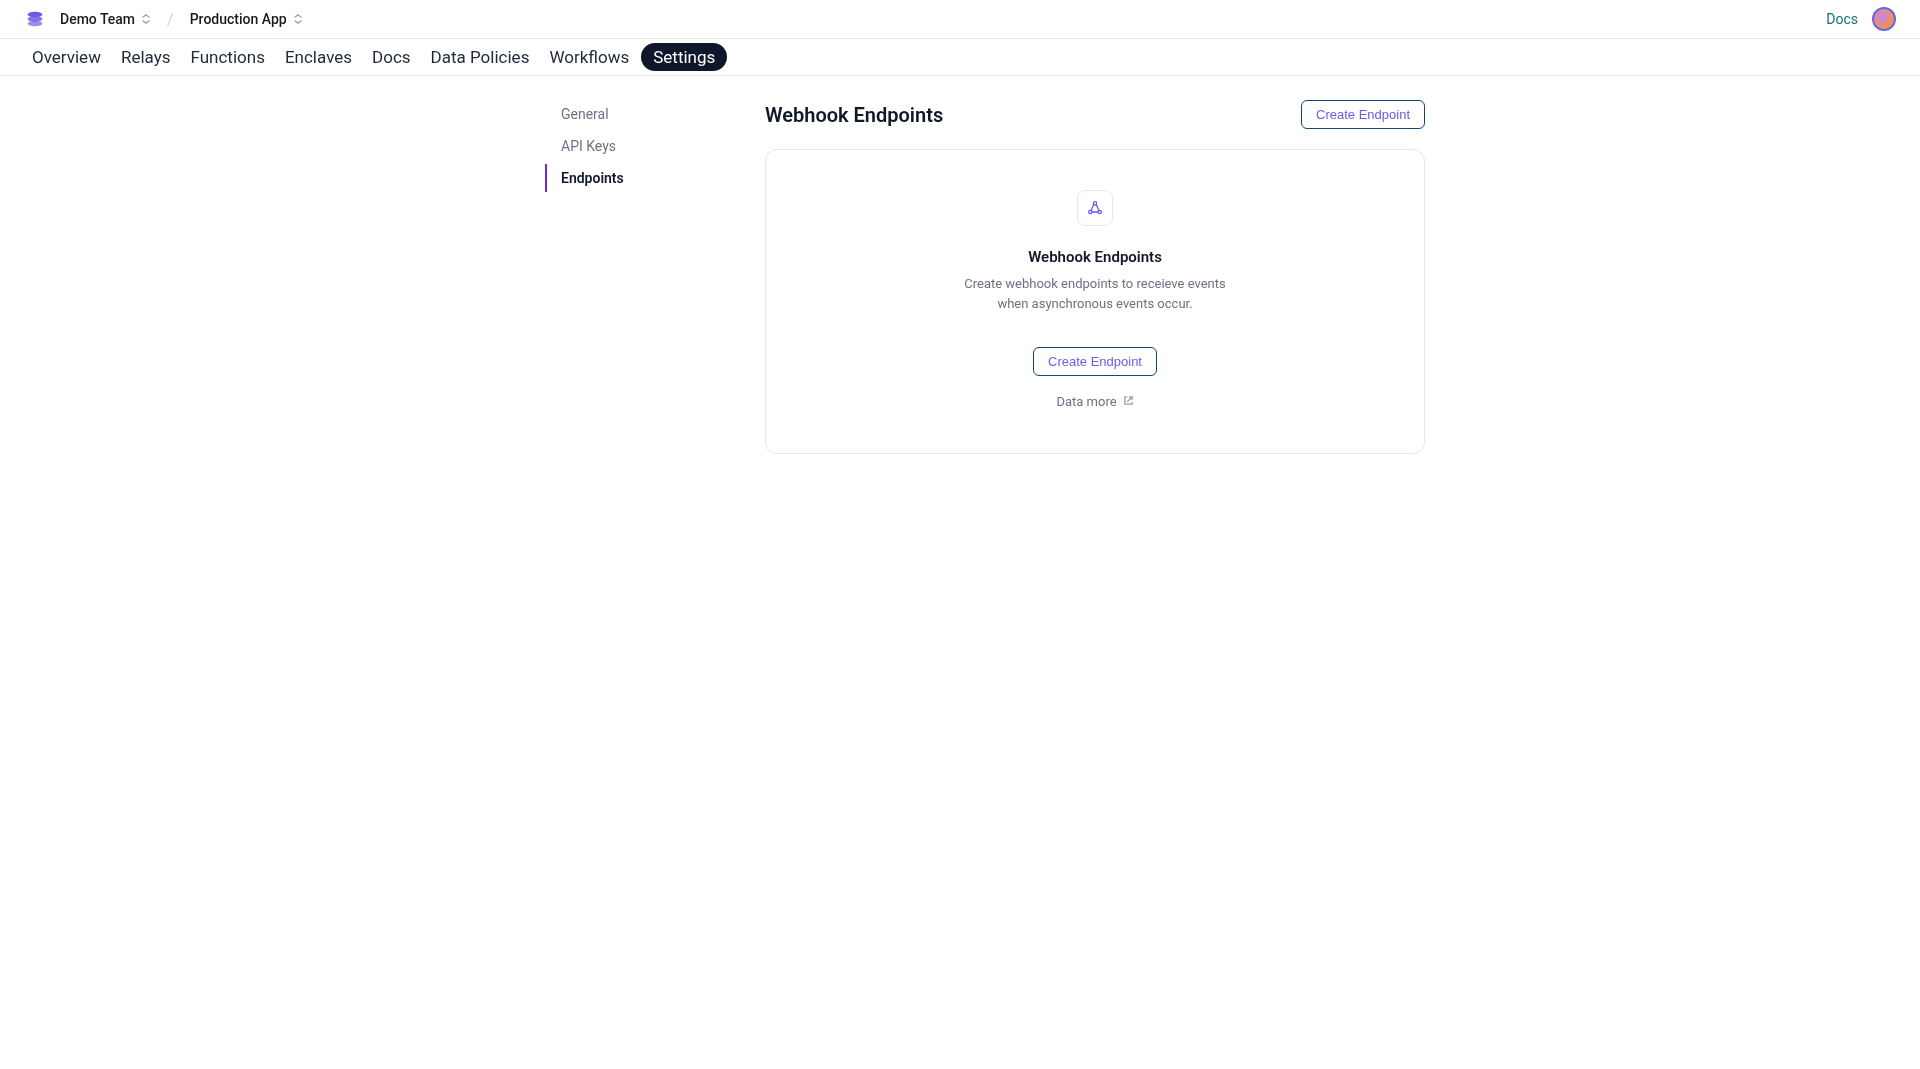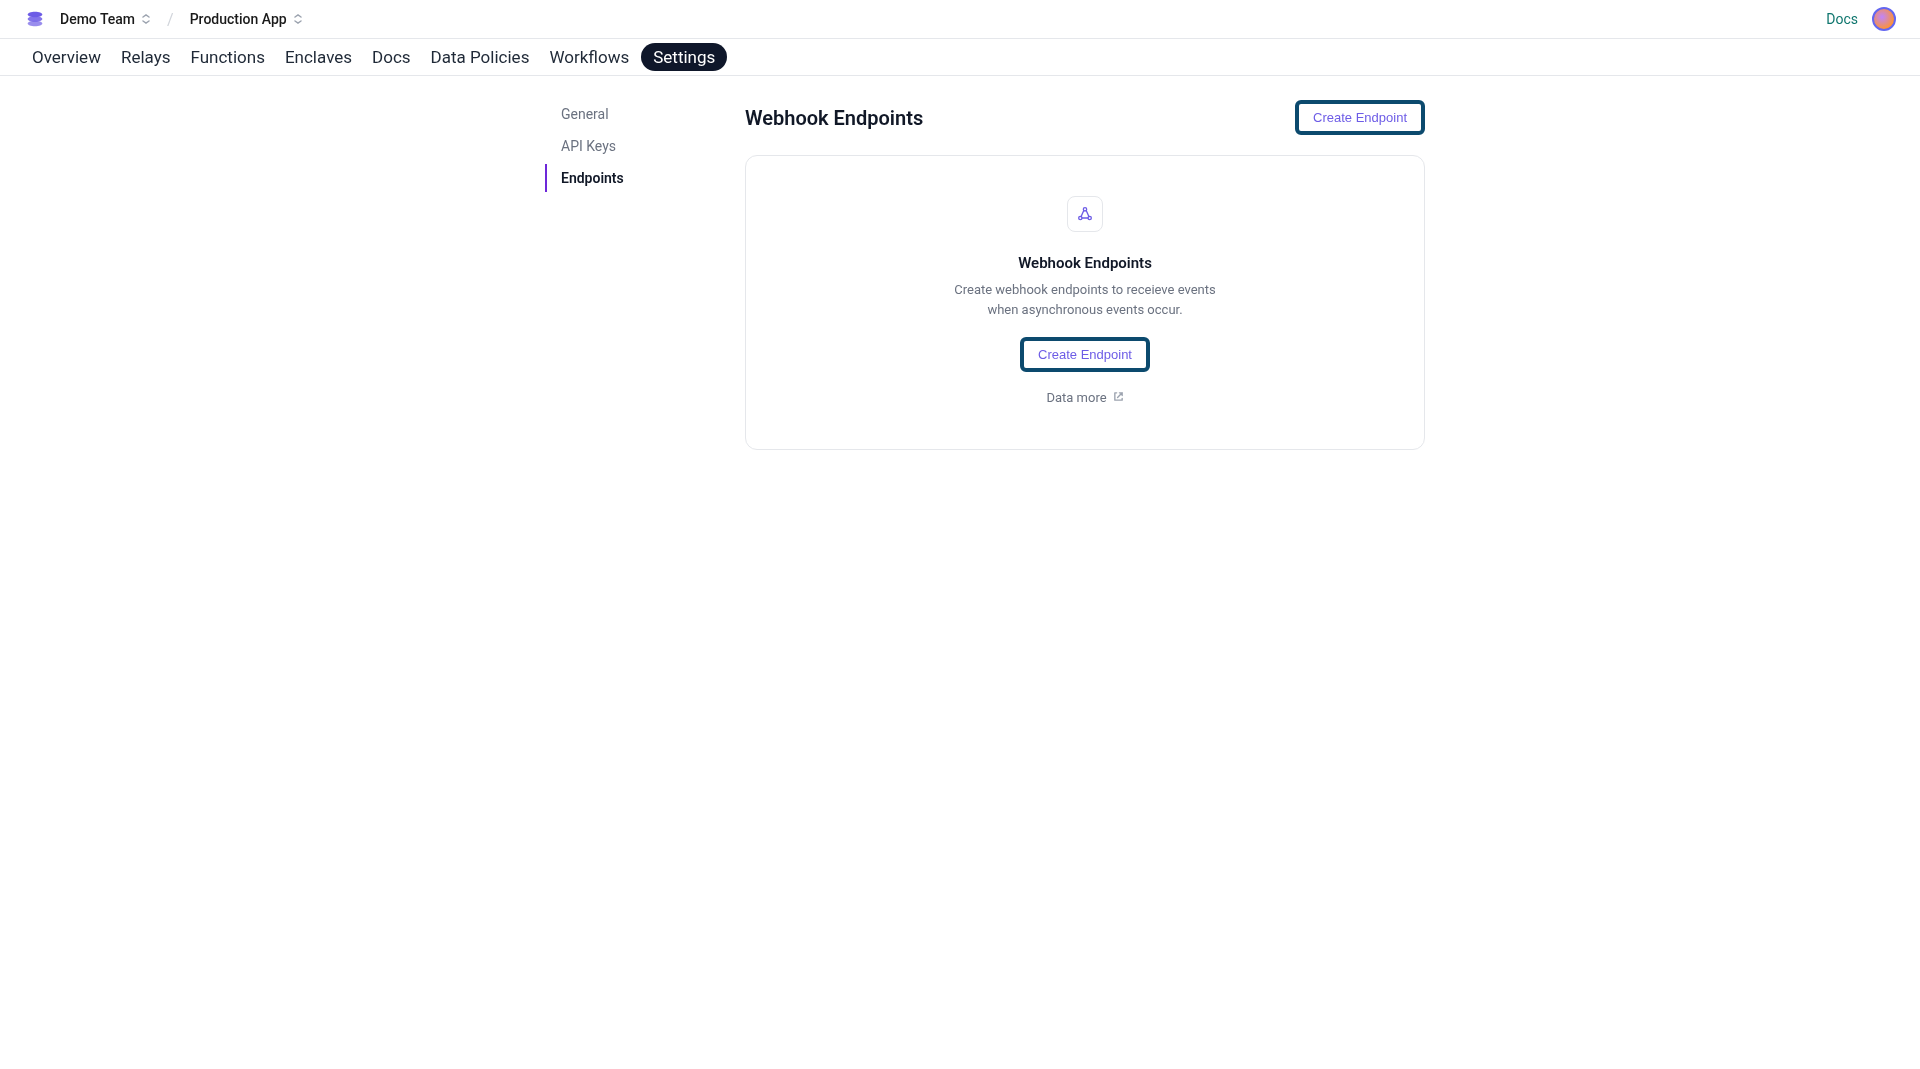--- a/index.html
+++ b/index.html
@@ -92,21 +92,21 @@
       color: #ffffff;
       padding: 4px 12px;
     }
     .main {
       display: flex;
       justify-content: center;
       padding-top: 24px;
     }
     .content-wrap {
       display: flex;
-      gap: 40px;
+      gap: 60px;
       width: 100%;
       max-width: 880px;
       margin-left: 50px;
     }
     .sidebar {
       width: 160px;
       flex-shrink: 0;
     }
     .sidebar-item {
       font-size: 14px;
@@ -129,21 +129,21 @@
       align-items: center;
       justify-content: space-between;
       margin-bottom: 20px;
     }
     .page-title {
       font-size: 20px;
       font-weight: 600;
       color: #111827;
     }
     .btn-outline {
-      border: 4px solid #0c4a6e;
+      border: 1px solid #0c4a6e;
       background: #fff;
       color: #6d5ce6;
       font-size: 13px;
       padding: 6px 14px;
       border-radius: 6px;
       cursor: pointer;
       font-weight: 500;
     }
     .card {
       border: 1px solid #e5e7eb;
@@ -168,21 +168,21 @@
       font-size: 15px;
       font-weight: 600;
       color: #111827;
       margin-bottom: 8px;
     }
     .empty-desc {
       font-size: 13px;
       color: #6b7280;
       max-width: 290px;
       line-height: 1.5;
-      margin-bottom: 18px;
+      margin-bottom: 34px;
     }
     .learn-more {
       margin-top: 18px;
       font-size: 13px;
       color: #6b7280;
       cursor: pointer;
       display: flex;
       align-items: center;
       gap: 6px;
     }

